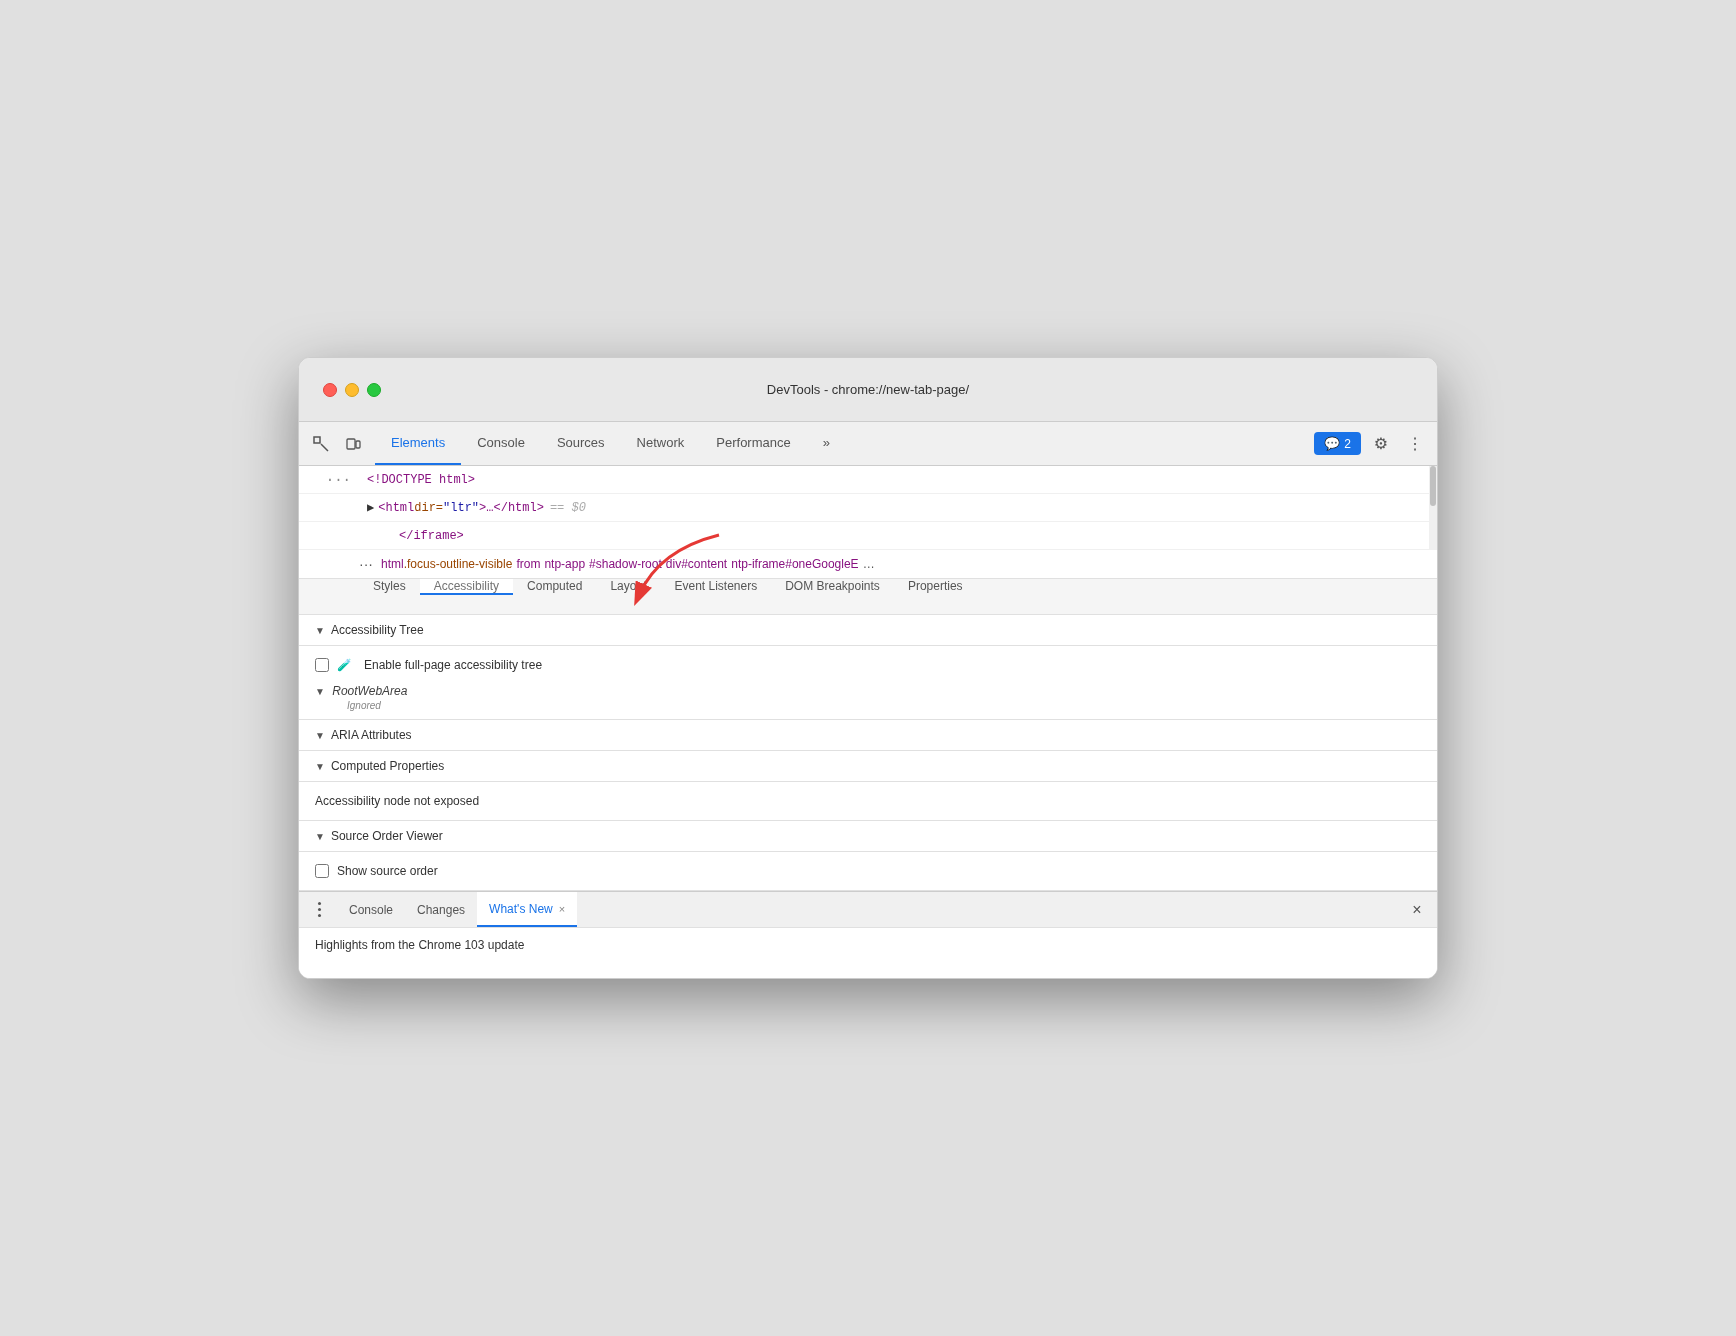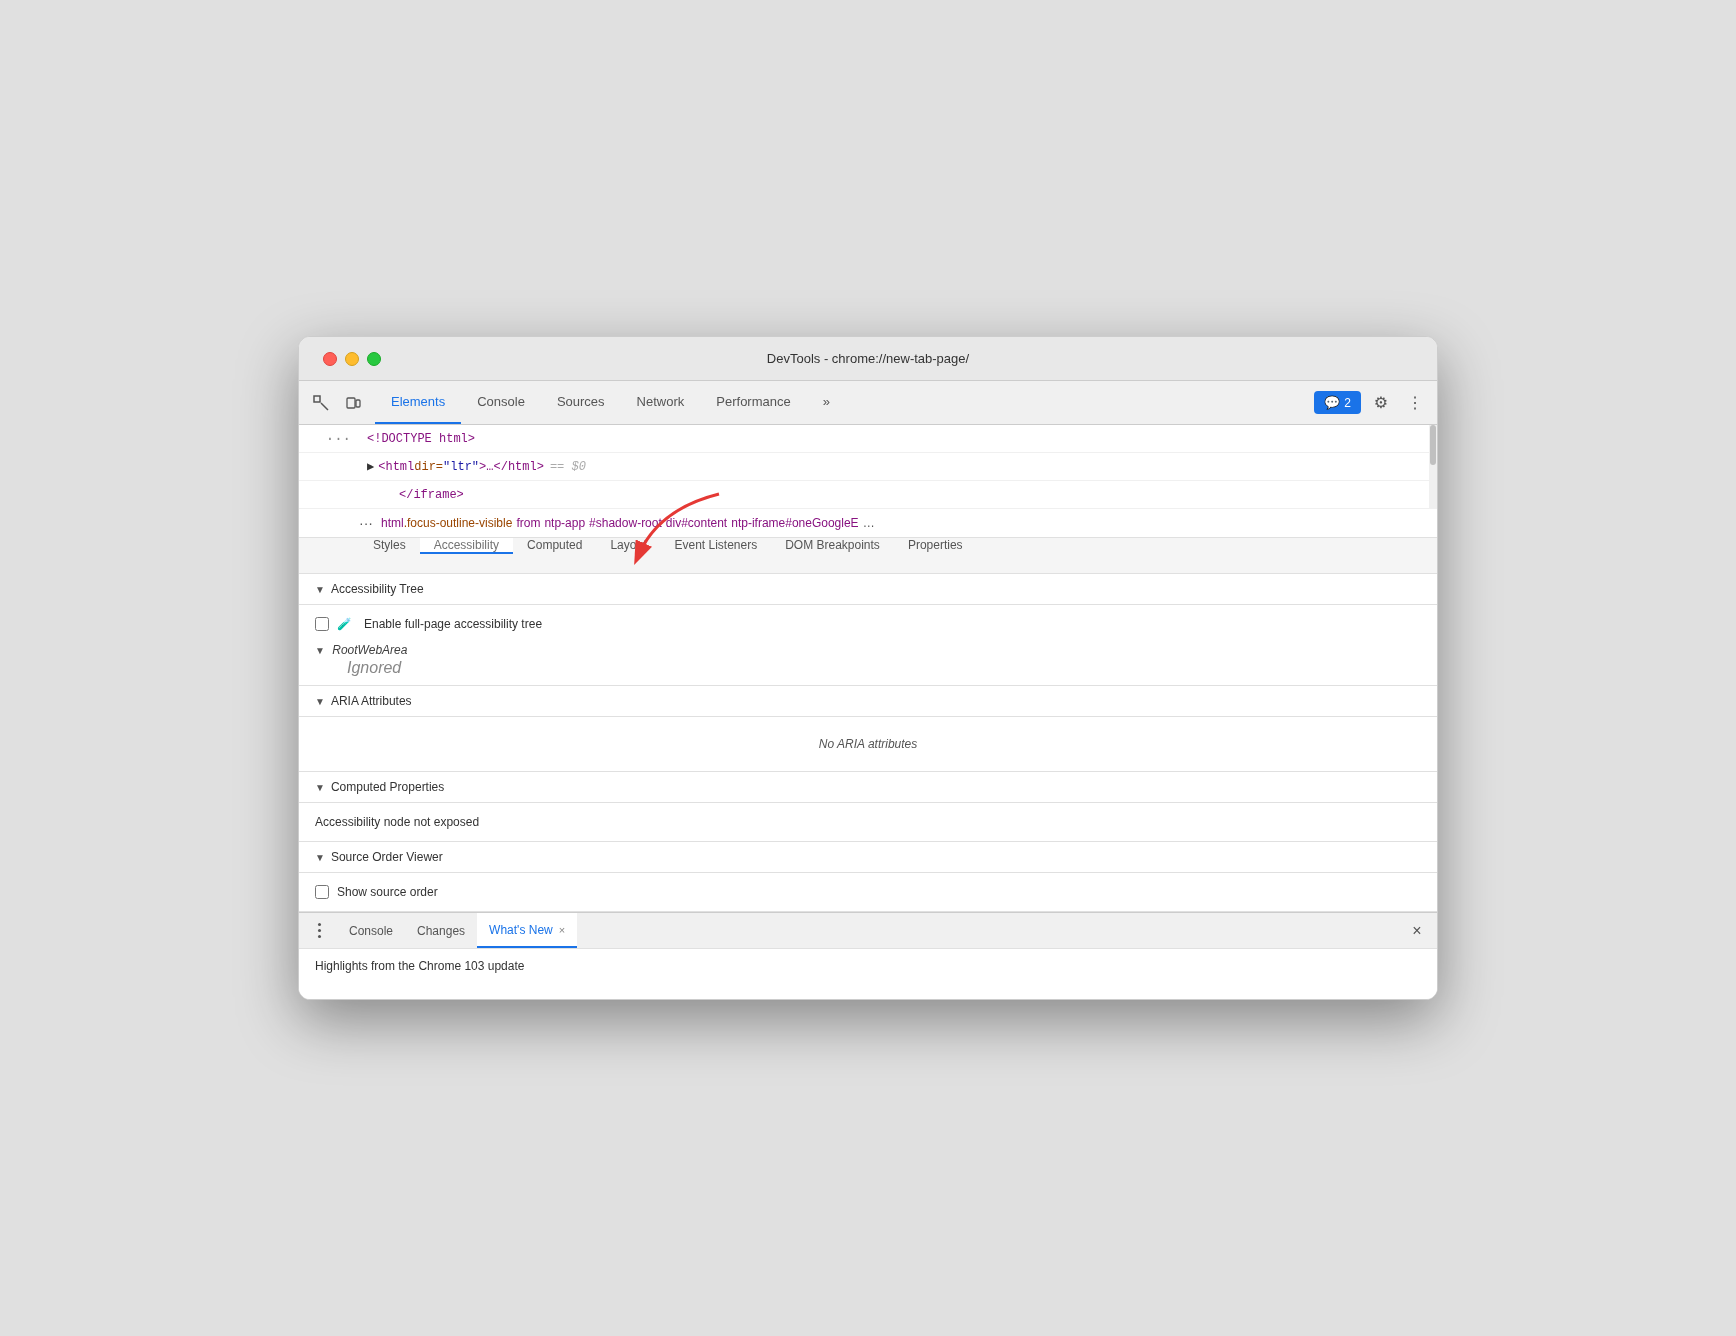--- a/index.html
+++ b/index.html
@@ -14,21 +14,21 @@
     .window {
       width: 1140px;
       background: #f5f5f5;
       border-radius: 12px;
       box-shadow: 0 20px 60px rgba(0,0,0,0.4);
       overflow: hidden;
       border: 1px solid #ccc;
     }
     .title-bar {
       background: #e8e8e8;
-      height: 44px;
+      height: 64px;
       display: flex;
       align-items: center;
       padding: 0 24px;
       border-bottom: 1px solid #ccc;
       position: relative;
     }
     .traffic-lights {
       display: flex;
       gap: 8px;
       align-items: center;
@@ -270,21 +270,21 @@
       color: #555;
       font-size: 10px;
     }
     .root-web-area {
       font-style: italic;
       font-size: 12px;
       color: #404040;
     }
     .ignored-text {
       font-style: italic;
-      font-size: 16px;
+      font-size: 10px;
       color: #888;
       padding-left: 32px;
     }
     .no-aria {
       text-align: center;
       font-style: italic;
       font-size: 12px;
       color: #555;
       padding: 12px;
     }
@@ -576,23 +576,20 @@
           <span class="tree-item-arrow">▼</span>
           <span class="root-web-area">RootWebArea</span>
         </div>
         <div class="ignored-text">Ignored</div>
       </div>
 
       <div class="section-header">
         <span class="section-triangle">▼</span>
         <span>ARIA Attributes</span>
       </div>
-      <div class="section-body">
-        <div class="no-aria">No ARIA attributes</div>
-      </div>
 
       <div class="section-header">
         <span class="section-triangle">▼</span>
         <span>Computed Properties</span>
       </div>
       <div class="section-body">
         <div class="node-not-exposed">Accessibility node not exposed</div>
       </div>
 
       <div class="section-header">

